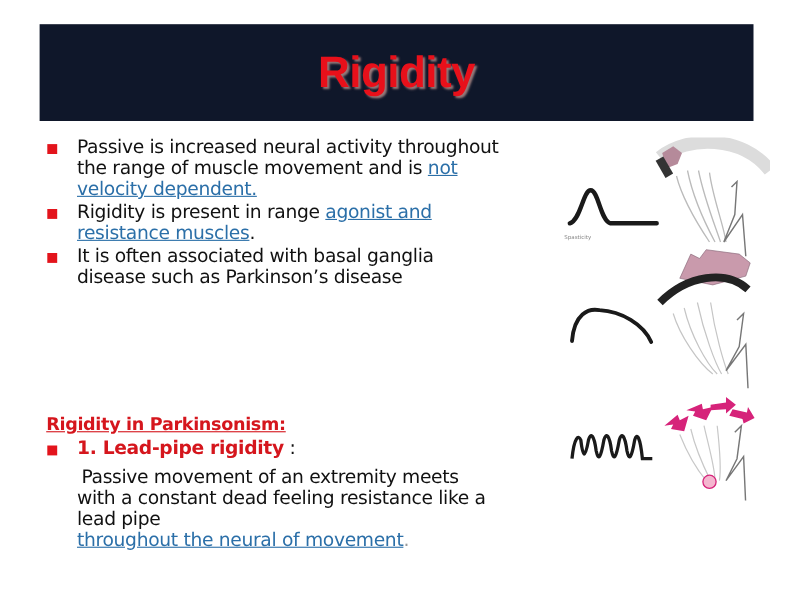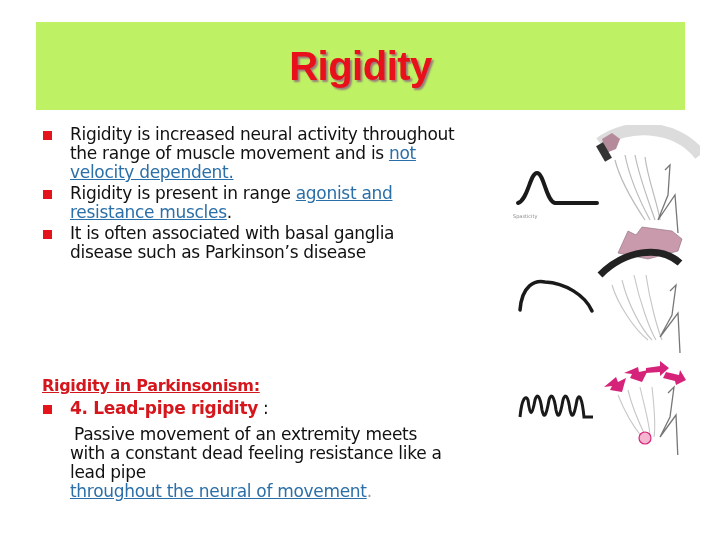--- a/index.html
+++ b/index.html
@@ -1,19 +1,19 @@
 <!DOCTYPE html>
 <html><head>
   <meta charset="utf-8">
   <style>
     html, body { margin: 0; padding: 0; background: #ffffff; }
     body { width: 720px; height: 539px; position: relative; overflow: hidden;
            font-family: "DejaVu Sans", sans-serif; }
     .title-band { position: absolute; left: 36px; top: 22px; width: 649px; height: 88px;
-                  background: #bef264; }
+                  background: #0f172a; }
     .title { position: absolute; left: 0; right: 0; top: 22px; text-align: center;
              font-family: "Liberation Sans", sans-serif; font-weight: bold; font-size: 40px;
              color: #e8101a; text-shadow: 2px 2px 2px #9a7b7b; letter-spacing: -0.5px; }
     .content { position: absolute; left: 40px; top: 125px; width: 420px; }
     .bullet { position: relative; padding-left: 30px; font-size: 17px; line-height: 19px;
               color: #111; letter-spacing: -0.3px; margin-bottom: 2px; }
     .sq { position: absolute; left: 3px; top: 6px; width: 9px; height: 9px; background: #e3141c; }
     .link { color: #2b6fa8; text-decoration: underline; }
     .blue { color: #2b7fb8; }
     .sub-heading { position: absolute; left: 42px; top: 376px; font-size: 16px; font-weight: bold;
@@ -29,38 +29,38 @@
 </head>
 <body>
 
 <div class="title-band">
   <div class="title">Rigidity</div>
 </div>
 
 <div class="content">
   <div class="bullet">
     <span class="sq"></span>
-    <span>Rigidity is increased neural activity throughout the range of muscle movement and is </span><span class="link">not velocity dependent.</span>
+    <span>Passive is increased neural activity throughout the range of muscle movement and is </span><span class="link">not velocity dependent.</span>
   </div>
   <div class="bullet">
     <span class="sq"></span>
     <span>Rigidity is present in range </span><span class="link">agonist and resistance muscles</span><span>.</span>
   </div>
   <div class="bullet">
     <span class="sq"></span>
     <span>It is often  associated with basal ganglia disease such as Parkinson’s disease</span>
   </div>
 </div>
 
 <div class="sub-heading">Rigidity in Parkinsonism:</div>
 
 <div class="lead">
   <div class="bullet">
     <span class="sq"></span>
-    <span class="title-red">4. Lead-pipe rigidity</span><span> :</span>
+    <span class="title-red">1. Lead-pipe rigidity</span><span> :</span>
   </div>
 </div>
 
 <div class="passive">
   <span class="indent">Passive movement of an extremity meets with a constant dead feeling resistance like a lead pipe</span><br>
   <span class="link">throughout the neural of movement</span><span style="color:#999">.</span>
 </div>
 
 <div class="figs">
   <svg width="200" height="330" viewBox="0 0 200 330">

